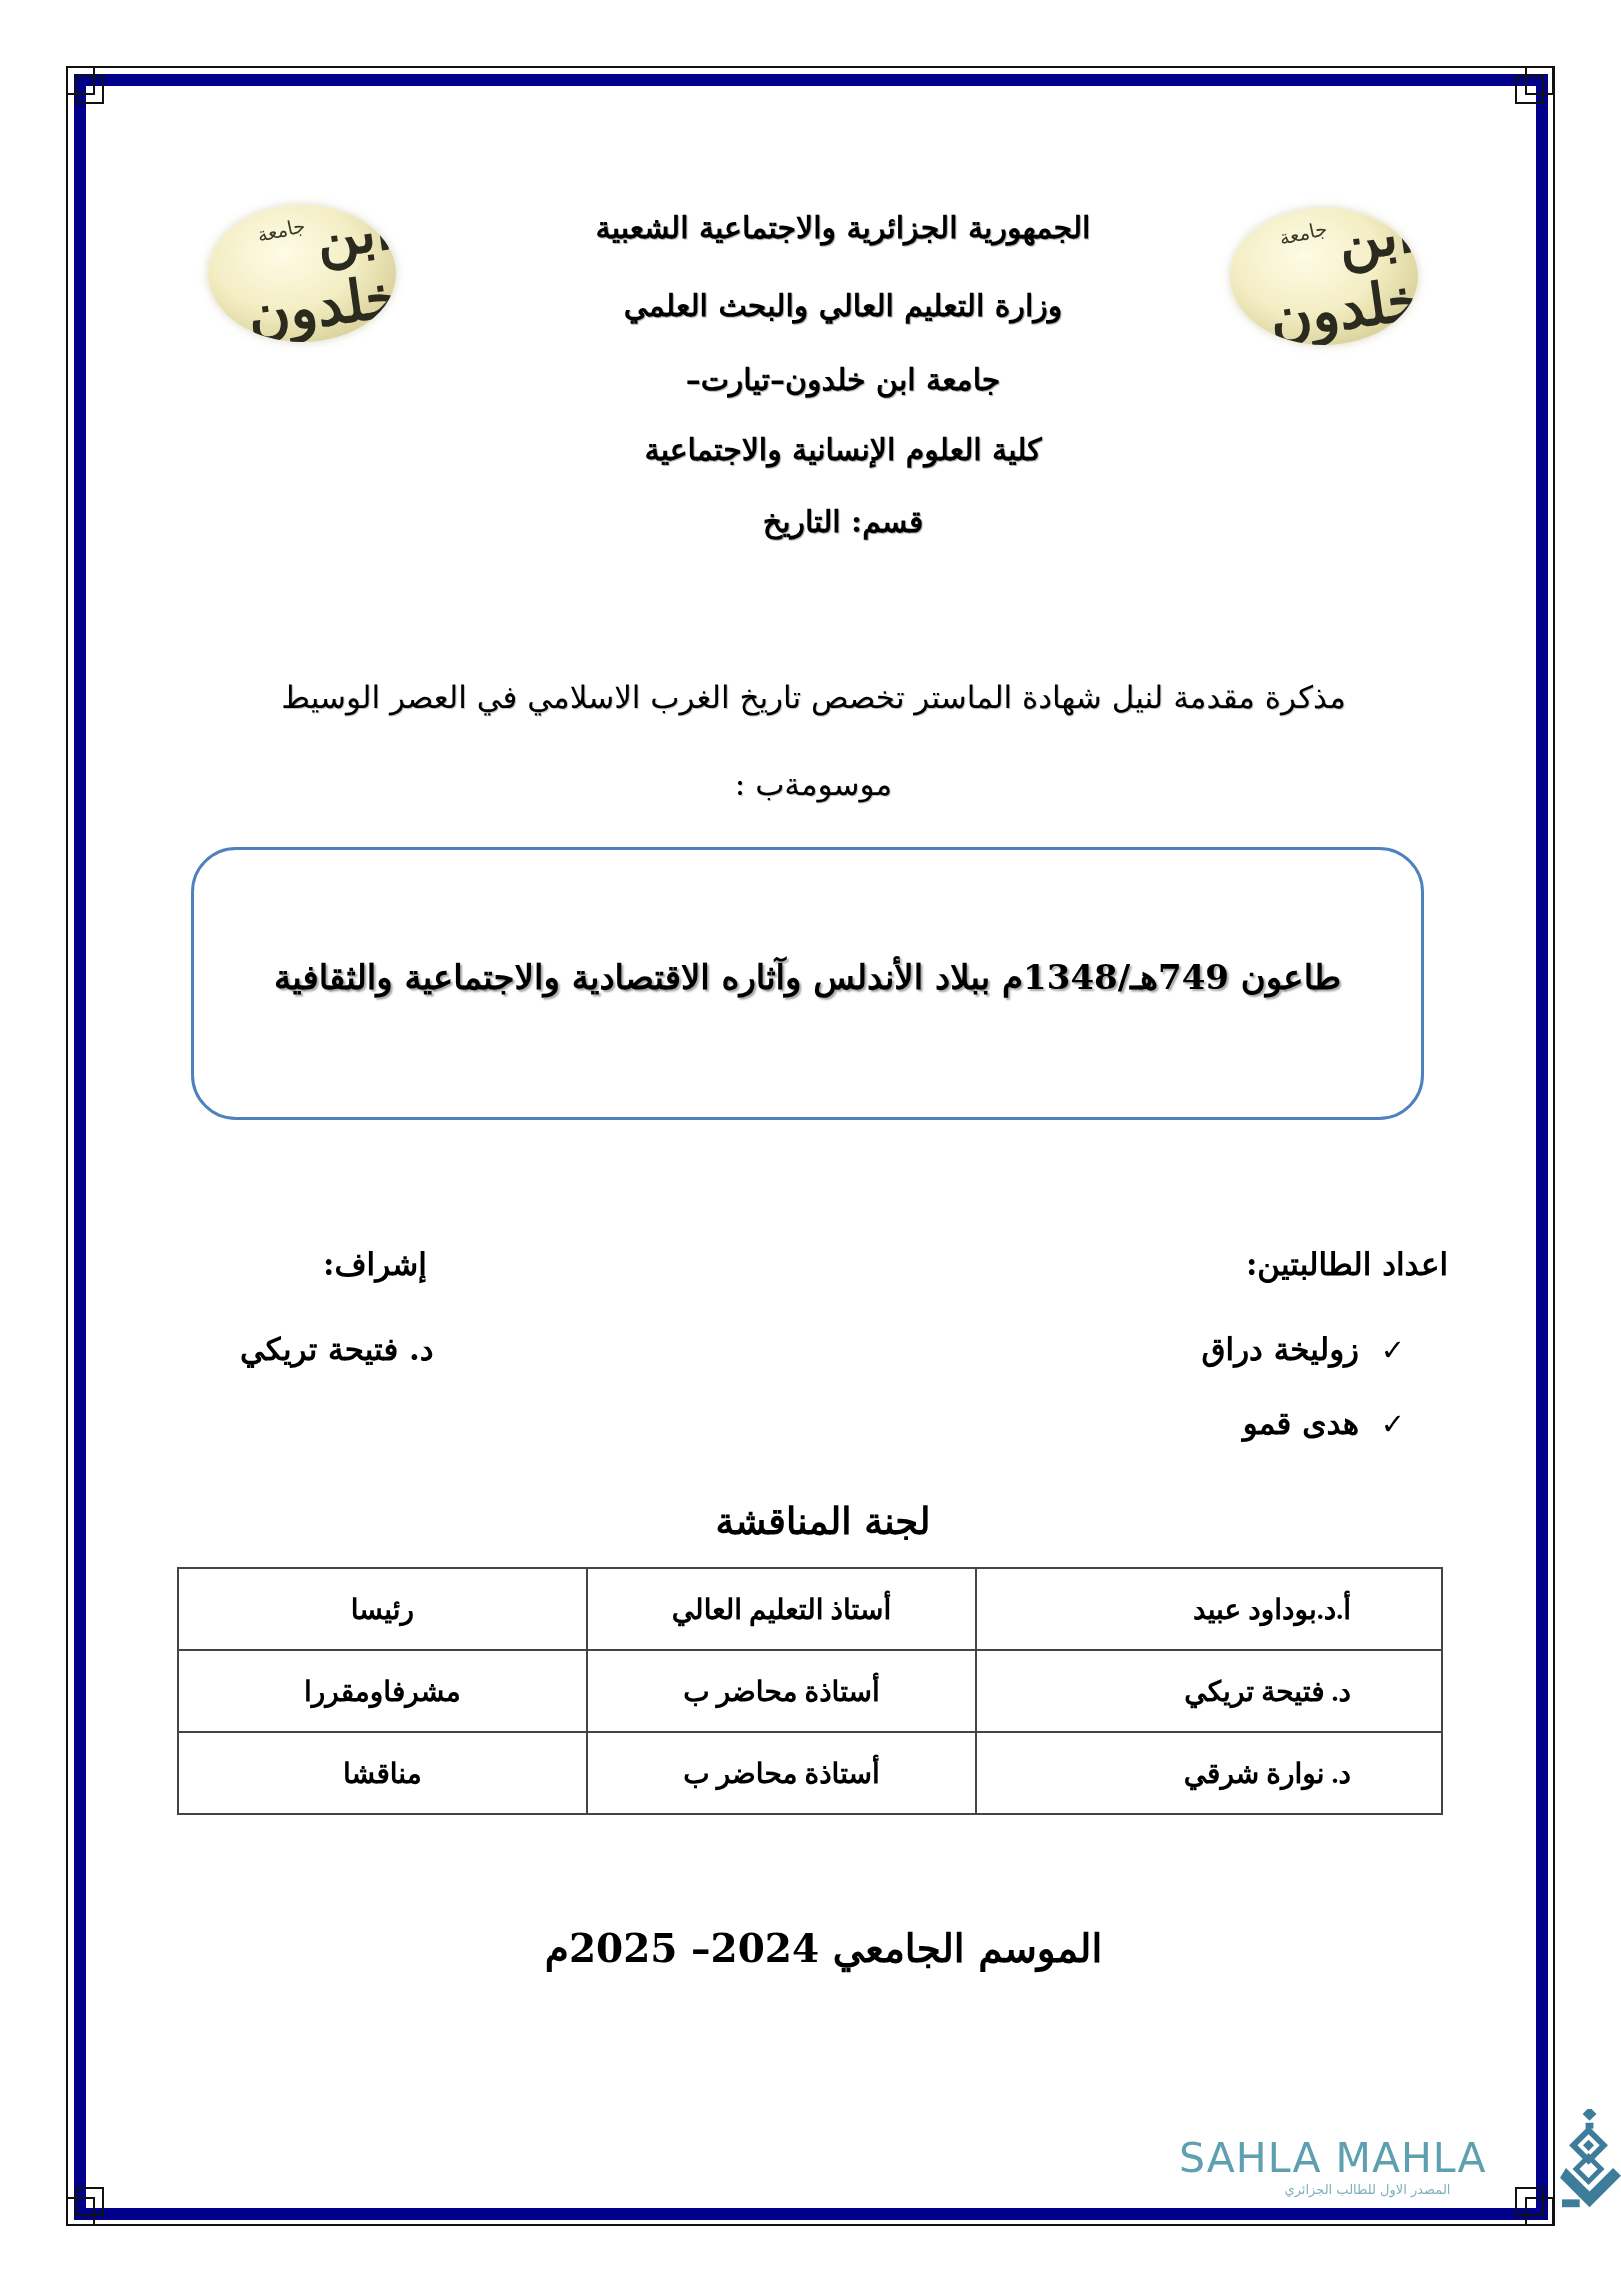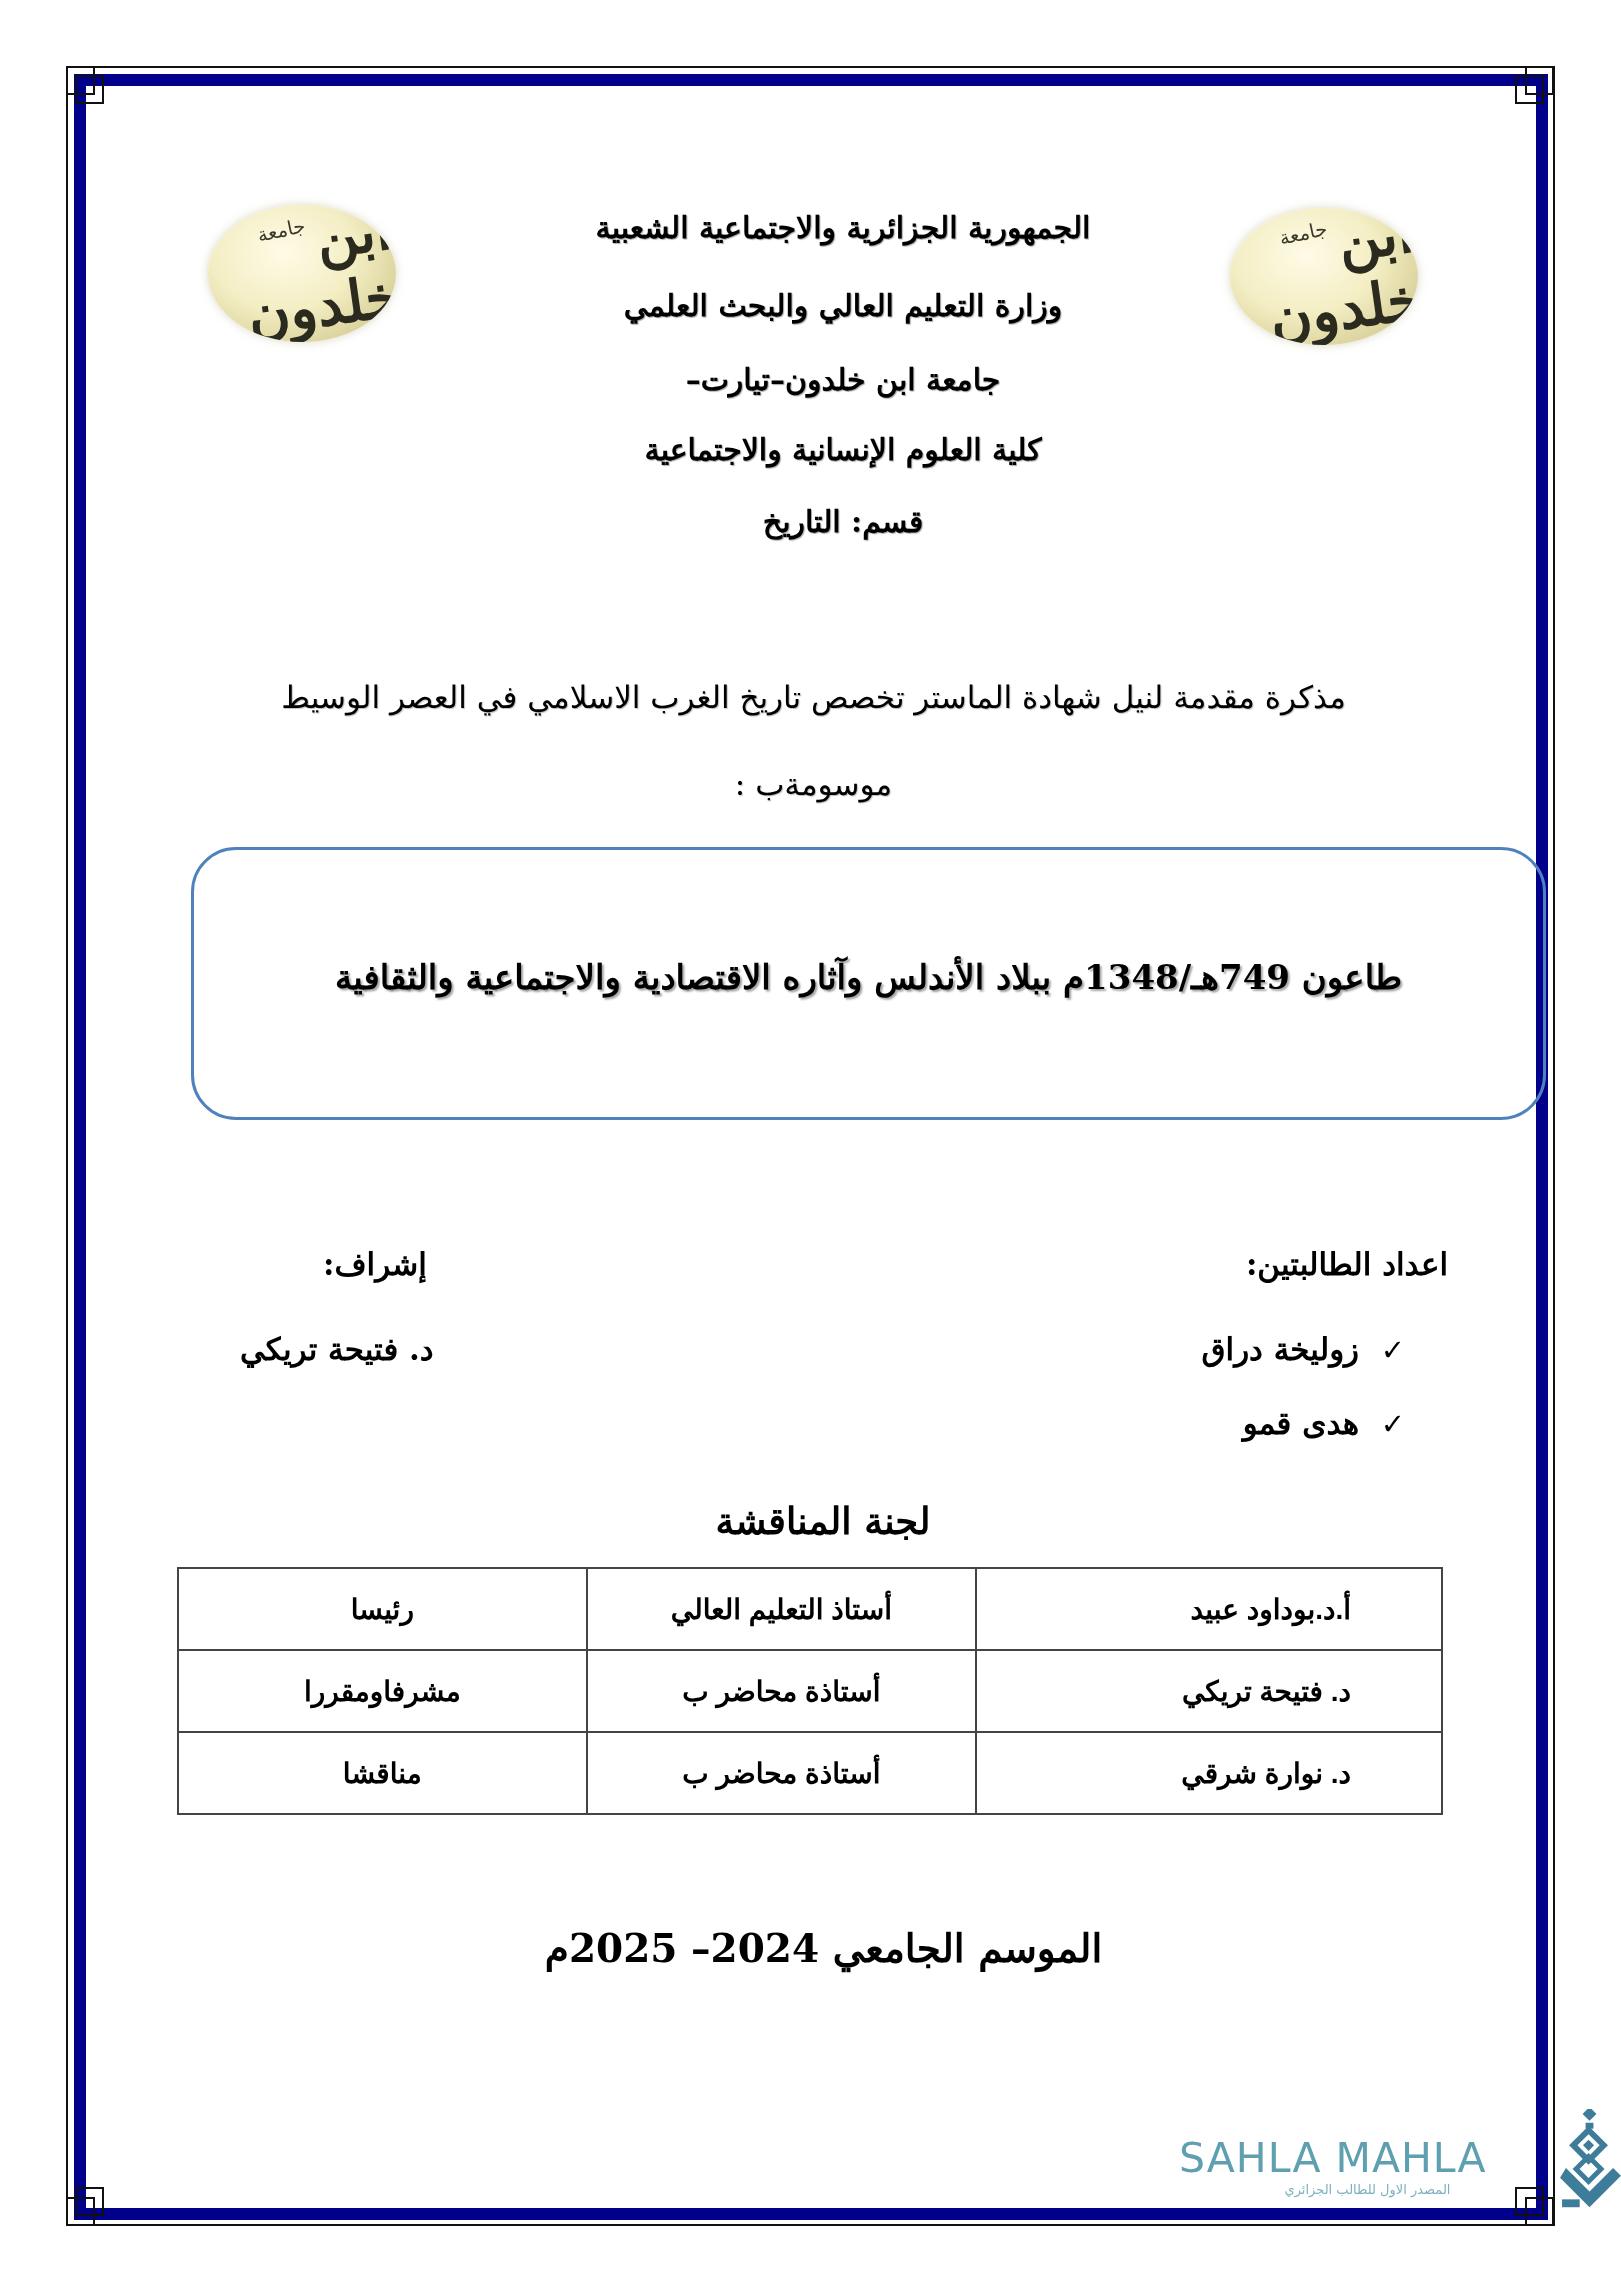--- a/index.html
+++ b/index.html
@@ -24,37 +24,37 @@
   .hdr { position:absolute; left:0; width:1621px; text-align:center; direction:rtl;
          font-family:"DejaVu Serif", serif; font-weight:bold; font-size:30px; line-height:39px;
          text-shadow: 1px 1px 1px rgba(0,0,0,0.35); }
   .hdr-wrap { position:absolute; left:549px; width:588px; }
   .hdr-wrap .hdr { left:0; width:588px; }
 
   .subtitle { position:absolute; left:235px; width:1157px; text-align:center; direction:rtl;
               font-family:"DejaVu Serif", serif; font-size:31px; line-height:43px;
               text-shadow: 1px 1px 1px rgba(0,0,0,0.25); }
 
-  .title-box { position:absolute; left:191px; top:847px; width:1355px; height:273px;
+  .title-box { position:absolute; left:191px; top:847px; width:1233px; height:273px;
                border:3.9px solid #4f81bd; border-radius:45px; box-sizing:border-box;
                display:flex; align-items:center; justify-content:center; }
   .title-text { direction:rtl; font-family:"DejaVu Serif", serif; font-weight:bold; font-size:34px;
                 text-shadow: 2px 2px 2px rgba(0,0,0,0.35); white-space:nowrap; margin-top:-13.7px; }
 
   .label { position:absolute; direction:rtl; font-family:"DejaVu Serif", serif; font-weight:bold;
            font-size:31px; line-height:43px; white-space:nowrap; }
   .check { font-family:"DejaVu Sans", sans-serif; font-weight:normal; font-size:29px; margin-left:21.6px; }
 
   .committee-title { position:absolute; left:588px; width:470px; top:1500px; text-align:center;
                      direction:rtl; font-family:"DejaVu Serif", serif; font-weight:bold; font-size:37px; line-height:43px; }
 
   table.jury { position:absolute; left:177px; top:1567px; width:1266px; border-collapse:collapse;
                direction:rtl; }
   table.jury td { border:2px solid #444; height:80px; text-align:center; vertical-align:middle;
-                  font-family:Liberation Sans, sans-serif; font-weight:bold; font-size:28px; padding:0 19.6px; }
+                  font-family:Liberation Serif, serif; font-weight:bold; font-size:28px; padding:0 19.6px; }
   table.jury td.c-name { width:419px; text-align:right; padding-right:90px; }
   table.jury td.c-rank { width:418px; }
   table.jury td.c-role { width:422px; }
 
   .season { position:absolute; left:490px; width:667px; top:1921px; text-align:center; direction:rtl;
             font-family:"DejaVu Serif", serif; font-weight:bold; font-size:39px; line-height:55px; }
 
   .wm { position:absolute; left:1179px; top:2137px; font-family:"DejaVu Sans", sans-serif;
         font-size:41px; color:#5e9fb0; letter-spacing:1px; line-height:43px; white-space:nowrap; }
   .wm-sub { position:absolute; left:1186px; top:2182px; width:363px; direction:rtl; text-align:center;

